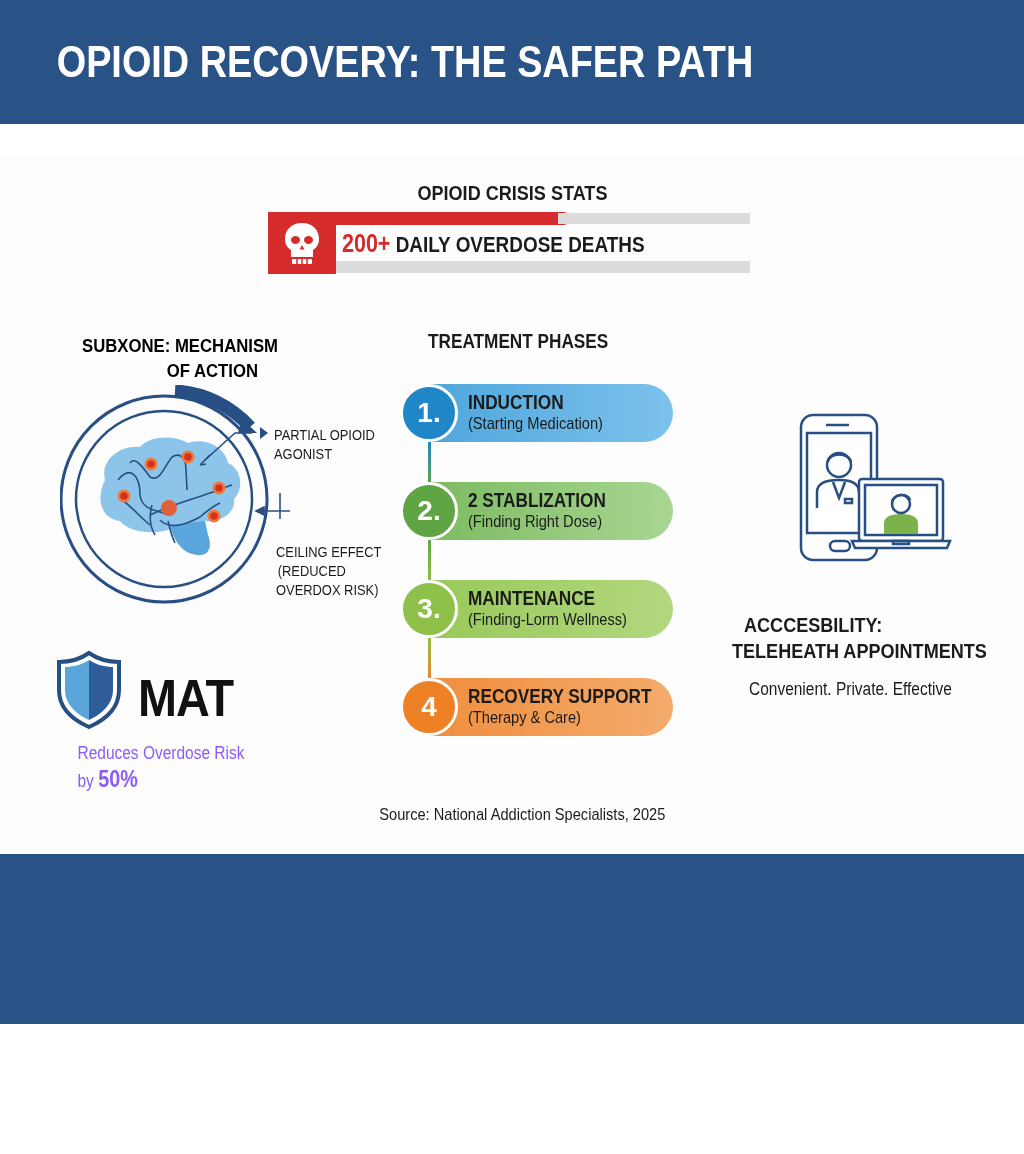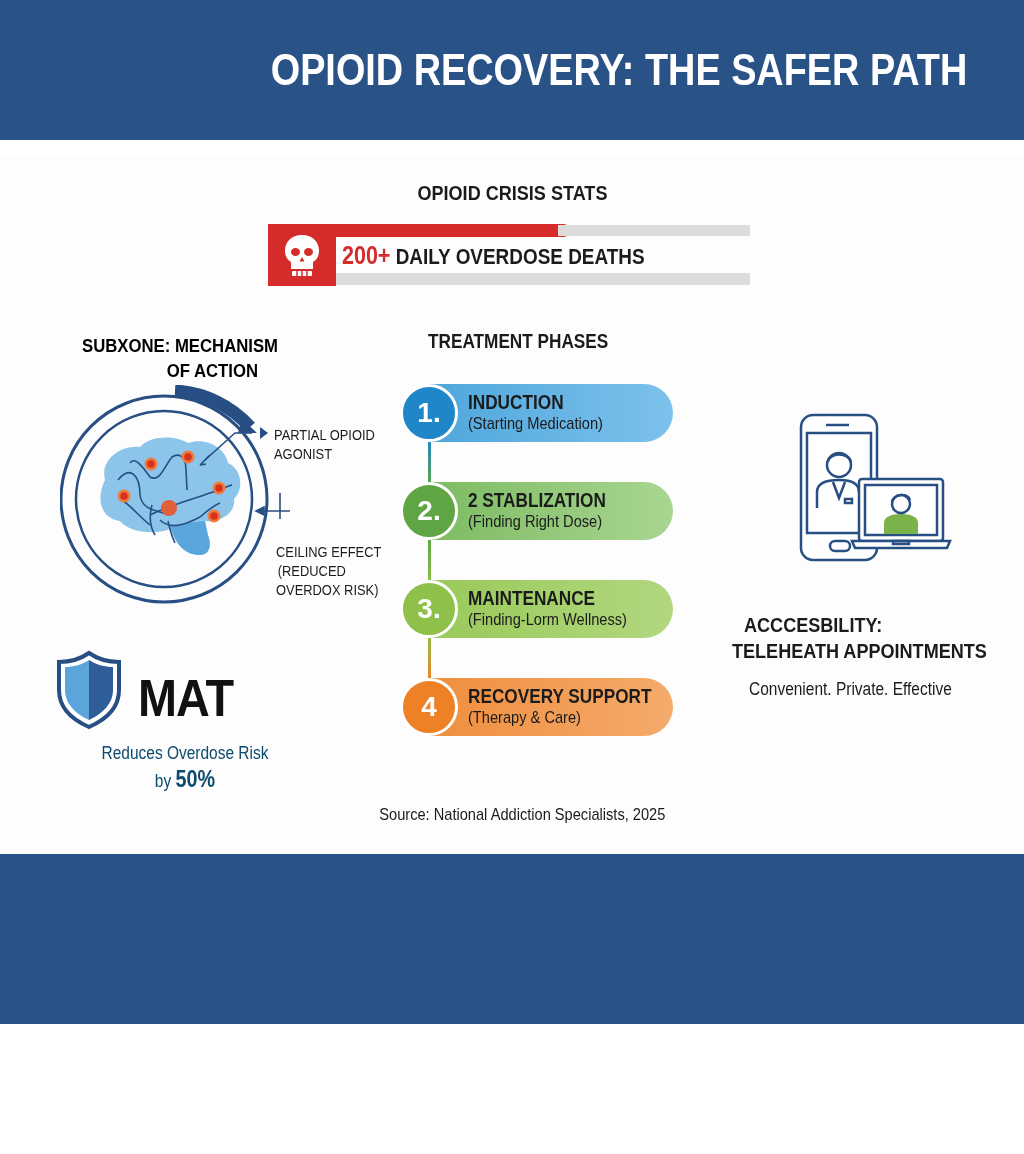--- a/index.html
+++ b/index.html
@@ -2,38 +2,38 @@
 <html><head>
 <meta charset="utf-8">
 <style>
   * { box-sizing: border-box; margin: 0; padding: 0; }
   html, body { width: 1024px; height: 1154px; background: #ffffff; overflow: hidden; }
   body { font-family: "Liberation Sans", sans-serif; color: #1a1a1a; position: relative; }
 
   .cond { font-family: "Liberation Sans Narrow", "Liberation Sans", sans-serif; }
 
   .header {
-    position: absolute; left: 0; top: 0; width: 1024px; height: 140px;
+    position: absolute; left: 0; top: 0; width: 1024px; height: 124px;
     background: #295286;
-    display: flex; align-items: center; justify-content: flex-end;
+    display: flex; align-items: center; justify-content: flex-start;
   }
   .header h1 {
     color: #ffffff; font-size: 44px; font-weight: 700; letter-spacing: 0px;
     transform: scaleX(0.86); white-space: nowrap;
   }
 
   .main { position: absolute; left: 0; top: 156px; width: 1024px; height: 698px; background: #fdfdfd; }
 
   
   .stats-title {
     position: absolute; left: 0; top: 181px; width: 1024px; text-align: center;
     font-size: 21px; font-weight: 700; color: #1b1b1b;
   }
   .stats-title span { display: inline-block; transform: scaleX(0.86); }
-  .stat-bar { position: absolute; left: 268px; top: 224px; width: 482px; height: 62px; }
+  .stat-bar { position: absolute; left: 268px; top: 212px; width: 482px; height: 62px; }
   .stat-bar .skull-box {
     position: absolute; left: 0; top: 0; width: 68px; height: 62px; background: #d52b2b;
     display: flex; align-items: center; justify-content: center;
   }
   .stat-bar .red-line { position: absolute; left: 60px; top: 0; width: 242px; height: 13px; background: #d52b2b; border-radius: 0 7px 7px 0; }
   .stat-bar .gray-top { position: absolute; left: 290px; top: 1px; width: 192px; height: 11px; background: #dcdcdc; }
   .stat-bar .gray-bot { position: absolute; left: 68px; top: 49px; width: 414px; height: 12px; background: #dcdcdc; }
   .stat-bar .stat-text {
     position: absolute; left: 74px; top: 17px; font-size: 22px; font-weight: 700; white-space: nowrap;
     transform: scaleX(0.86); transform-origin: left center;
@@ -55,22 +55,22 @@
   .mech-label.l1 { left: 274px; top: 425px; }
   .mech-label.l2 { left: 276px; top: 542px; }
 
   
   .mat-shield { position: absolute; left: 55px; top: 650px; width: 68px; height: 80px; }
   .mat-title {
     position: absolute; left: 138px; top: 668px; font-size: 52px; font-weight: 700; color: #111;
     letter-spacing: -1px; transform: scaleX(0.9); transform-origin: left top;
   }
   .mat-desc {
-    position: absolute; left: 60px; top: 740px; width: 250px; text-align: center;
-    font-size: 18px; color: #0c4a6e; line-height: 26px;
+    position: absolute; left: 60px; top: 740px; width: 250px; text-align: left;
+    font-size: 18px; color: #8b5cf6; line-height: 26px;
   }
   .mat-desc span { display: block; transform: scaleX(0.86); white-space: nowrap; }
   .mat-desc .big { font-size: 23px; font-weight: 700; }
 
   
   .phases-title {
     position: absolute; left: 428px; top: 330px; font-size: 20px; font-weight: 700; color: #1b1b1b;
     transform: scaleX(0.86); transform-origin: left top; white-space: nowrap;
   }
   .phase { position: absolute; left: 400px; width: 275px; height: 58px; }

